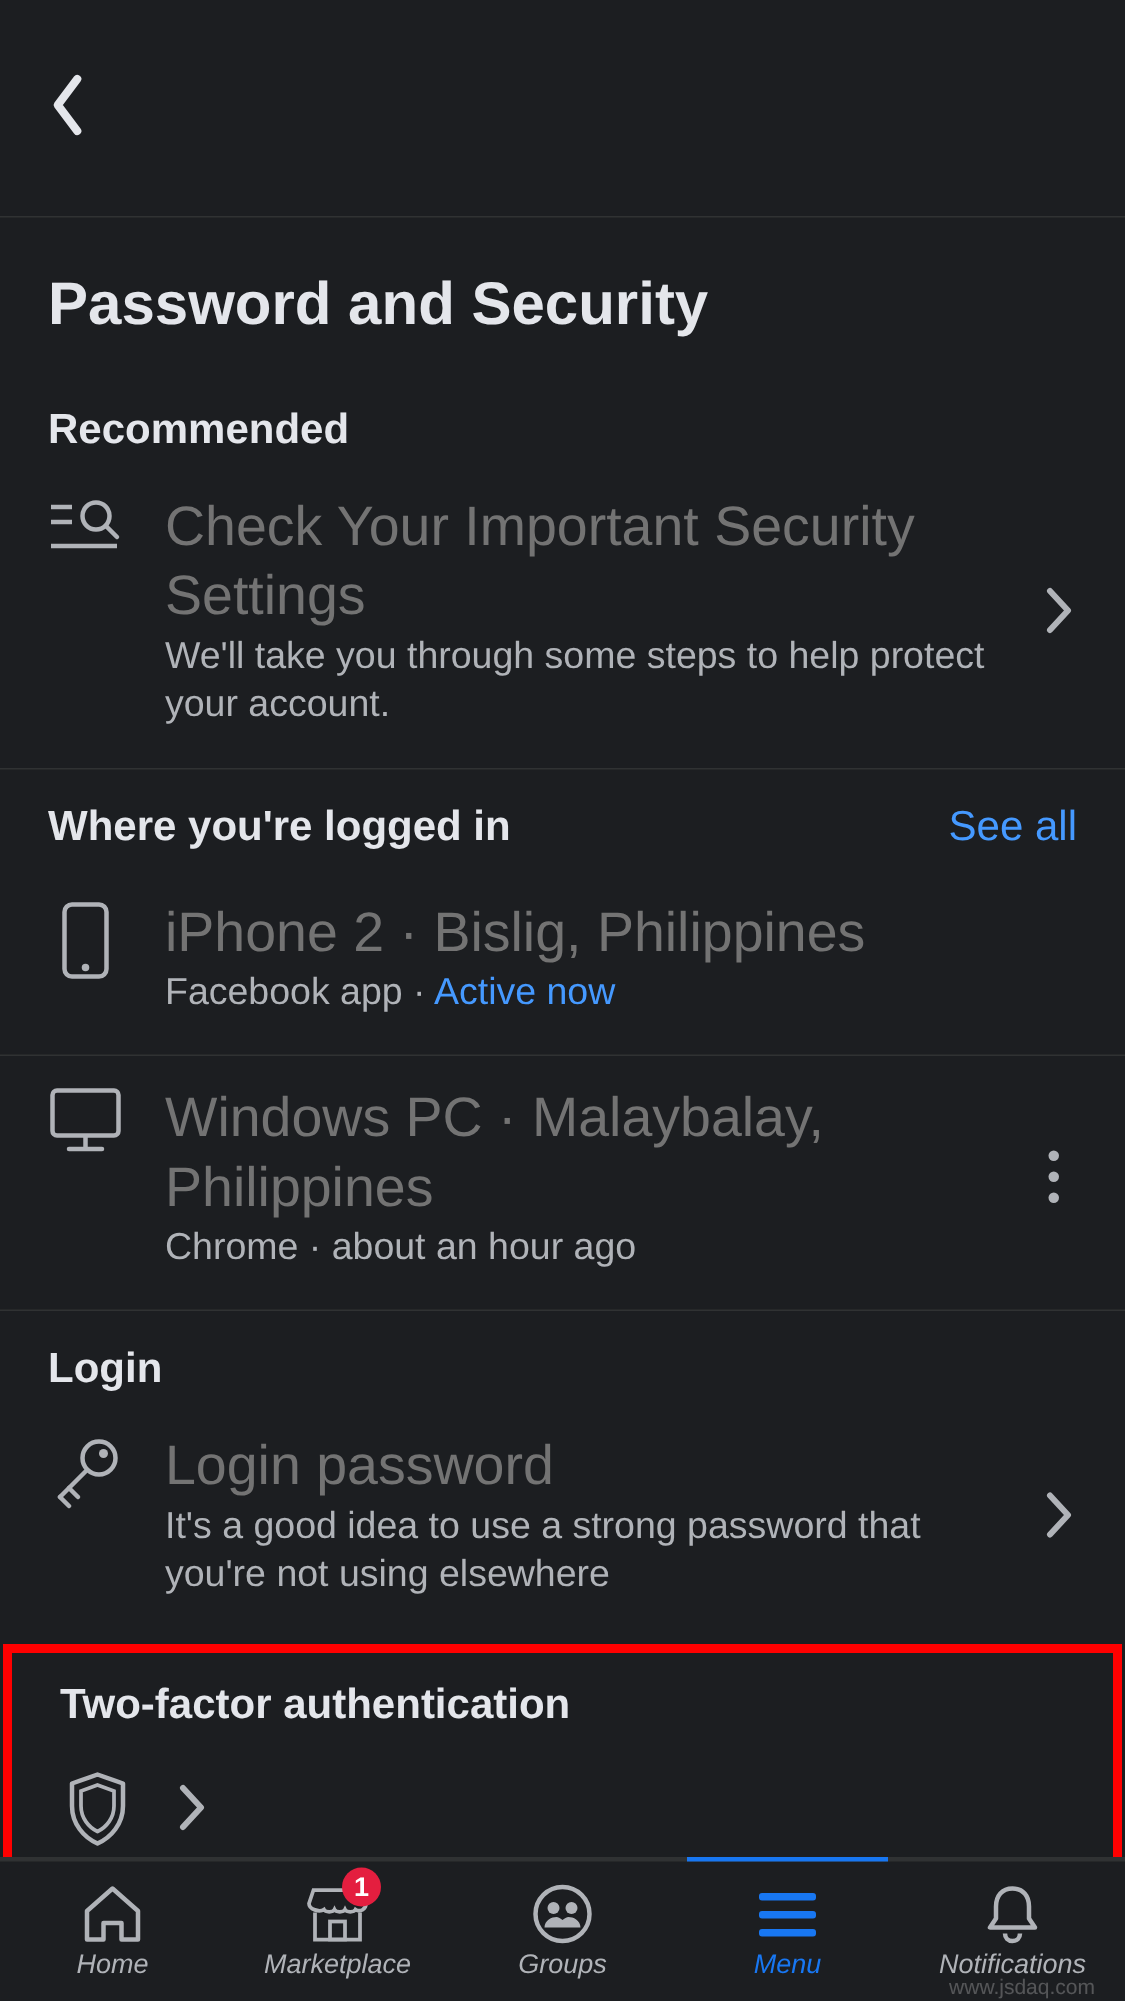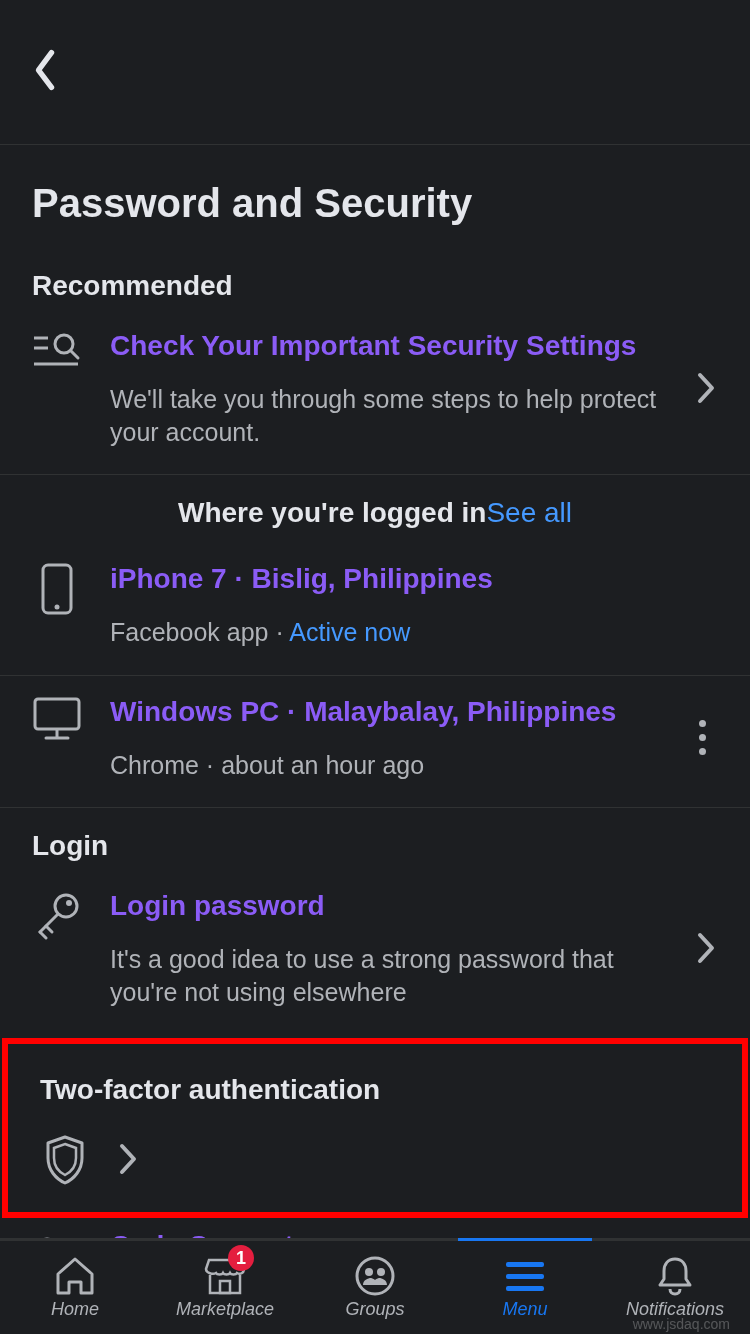--- a/index.html
+++ b/index.html
@@ -28,21 +28,21 @@
     padding: 36px 52px 28px 32px;
   }
 
   .section-header {
     font-size: 28px;
     font-weight: 700;
     padding: 16px 32px 8px 32px;
   }
   .section-header-row {
     display: flex;
-    justify-content: center;
+    justify-content: space-between;
     align-items: center;
     padding: 22px 32px 14px 32px;
   }
   .section-header-row .section-header { padding: 0; }
   .see-all {
     color: #4599ff;
     font-size: 28px;
     font-weight: 400;
   }
 
@@ -54,45 +54,45 @@
   }
   .row-icon {
     width: 50px;
     min-width: 50px;
     display: flex;
     justify-content: center;
     padding-top: 2px;
   }
   .row-body { flex: 1; }
   .row-title {
-    font-size: 28px;
-    font-weight: 700;
-    color: #8b5cf6;
+    font-size: 37px;
+    font-weight: 400;
+    color: #737373;
     line-height: 1.25;
   }
   .row-sub {
     font-size: 25px;
     color: #b0b3b8;
     line-height: 1.3;
-    margin-top: 20px;
+    margin-top: 0;
   }
   .row-sub .active { color: #4599ff; }
   .row-chevron {
     width: 26px;
     display: flex;
     align-items: center;
     align-self: center;
   }
   .divider { height: 1px; background: #303233; }
 
   .highlight-box {
     border: 6px solid #ff0000;
     margin: 4px 2px 0 2px;
   }
-  .highlight-box .section-header { padding-top: 30px; }
+  .highlight-box .section-header { padding-top: 18px; }
 
   .dots-btn {
     width: 40px;
     display: flex;
     align-items: center;
     justify-content: center;
     align-self: center;
   }
   .dots { display: flex; flex-direction: column; gap: 7px; }
   .dots span { width: 7px; height: 7px; background: #b0b3b8; border-radius: 50%; }
@@ -194,21 +194,21 @@
 </div>
 
 <div class="row">
   <div class="row-icon">
     <svg width="34" height="52" viewBox="0 0 34 52">
       <rect x="3" y="2" width="28" height="48" rx="5" fill="none" stroke="#b0b3b8" stroke-width="3"></rect>
       <circle cx="17" cy="44" r="2.5" fill="#b0b3b8"></circle>
     </svg>
   </div>
   <div class="row-body">
-    <div class="row-title">iPhone 7 · Bislig, Philippines</div>
+    <div class="row-title">iPhone 2 · Bislig, Philippines</div>
     <div class="row-sub">
       <span>Facebook app · </span><span class="active">Active now</span>
     </div>
   </div>
 </div>
 <div class="divider"></div>
 
 <div class="row">
   <div class="row-icon">
     <svg width="50" height="46" viewBox="0 0 50 46">

